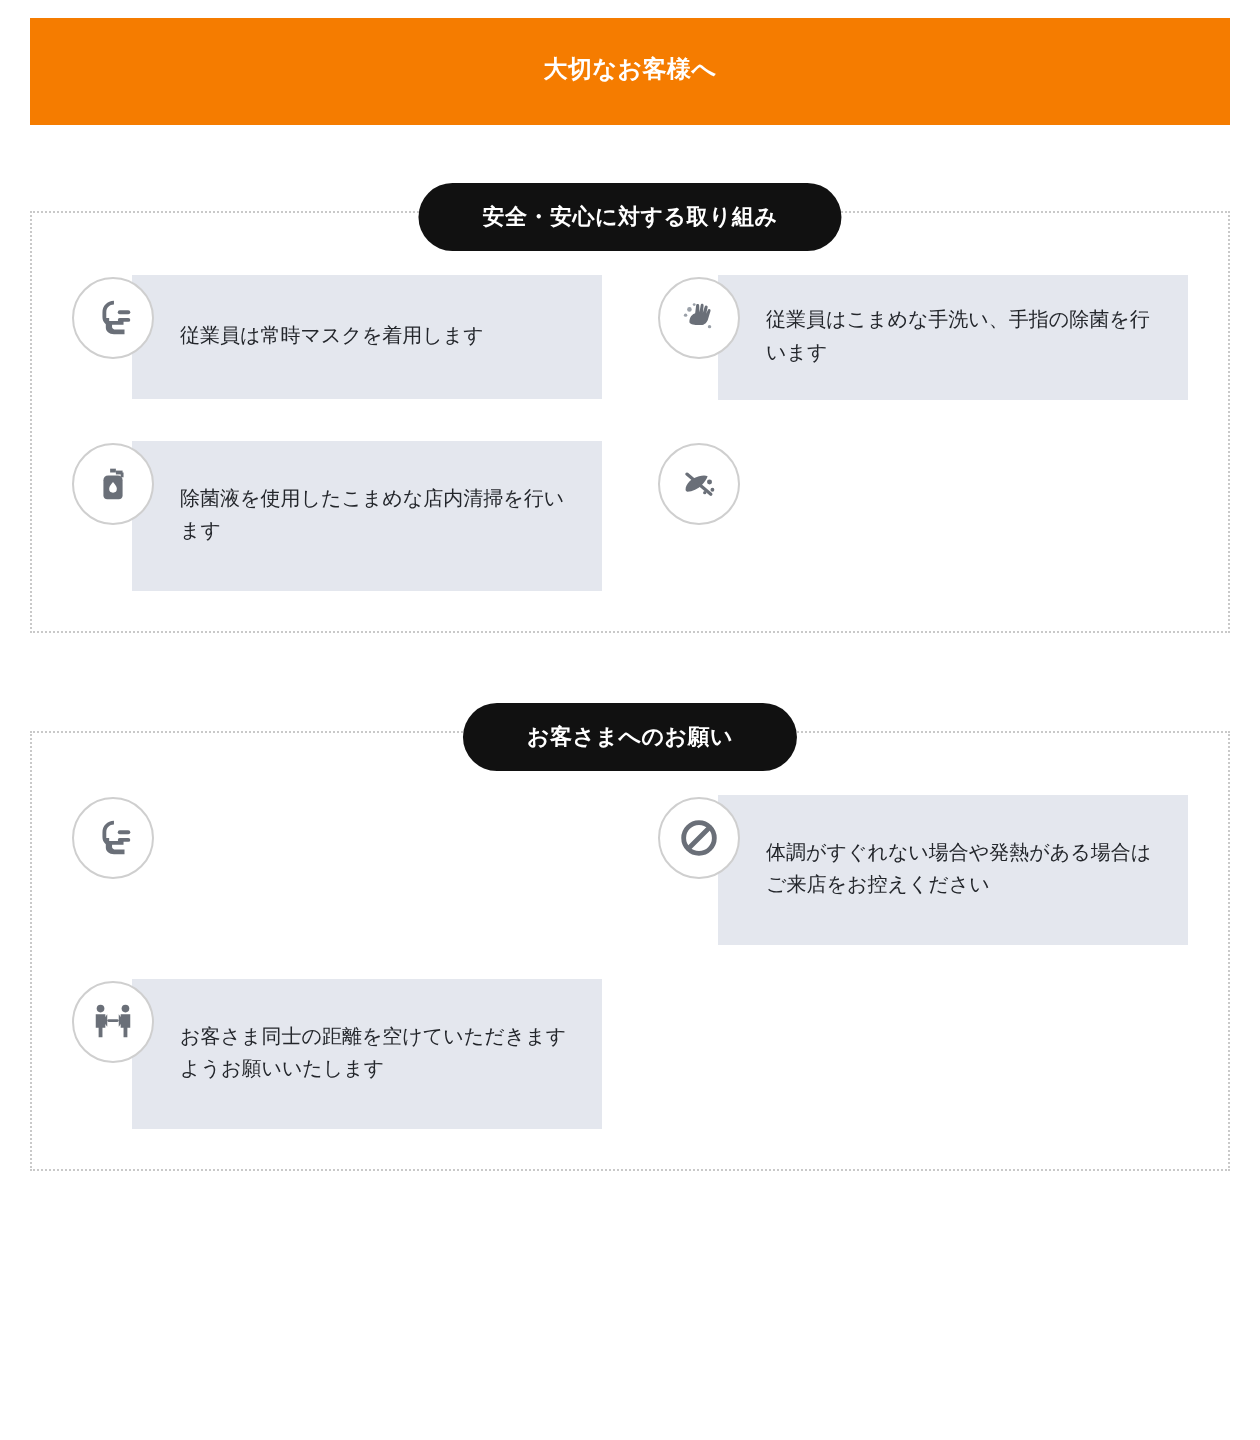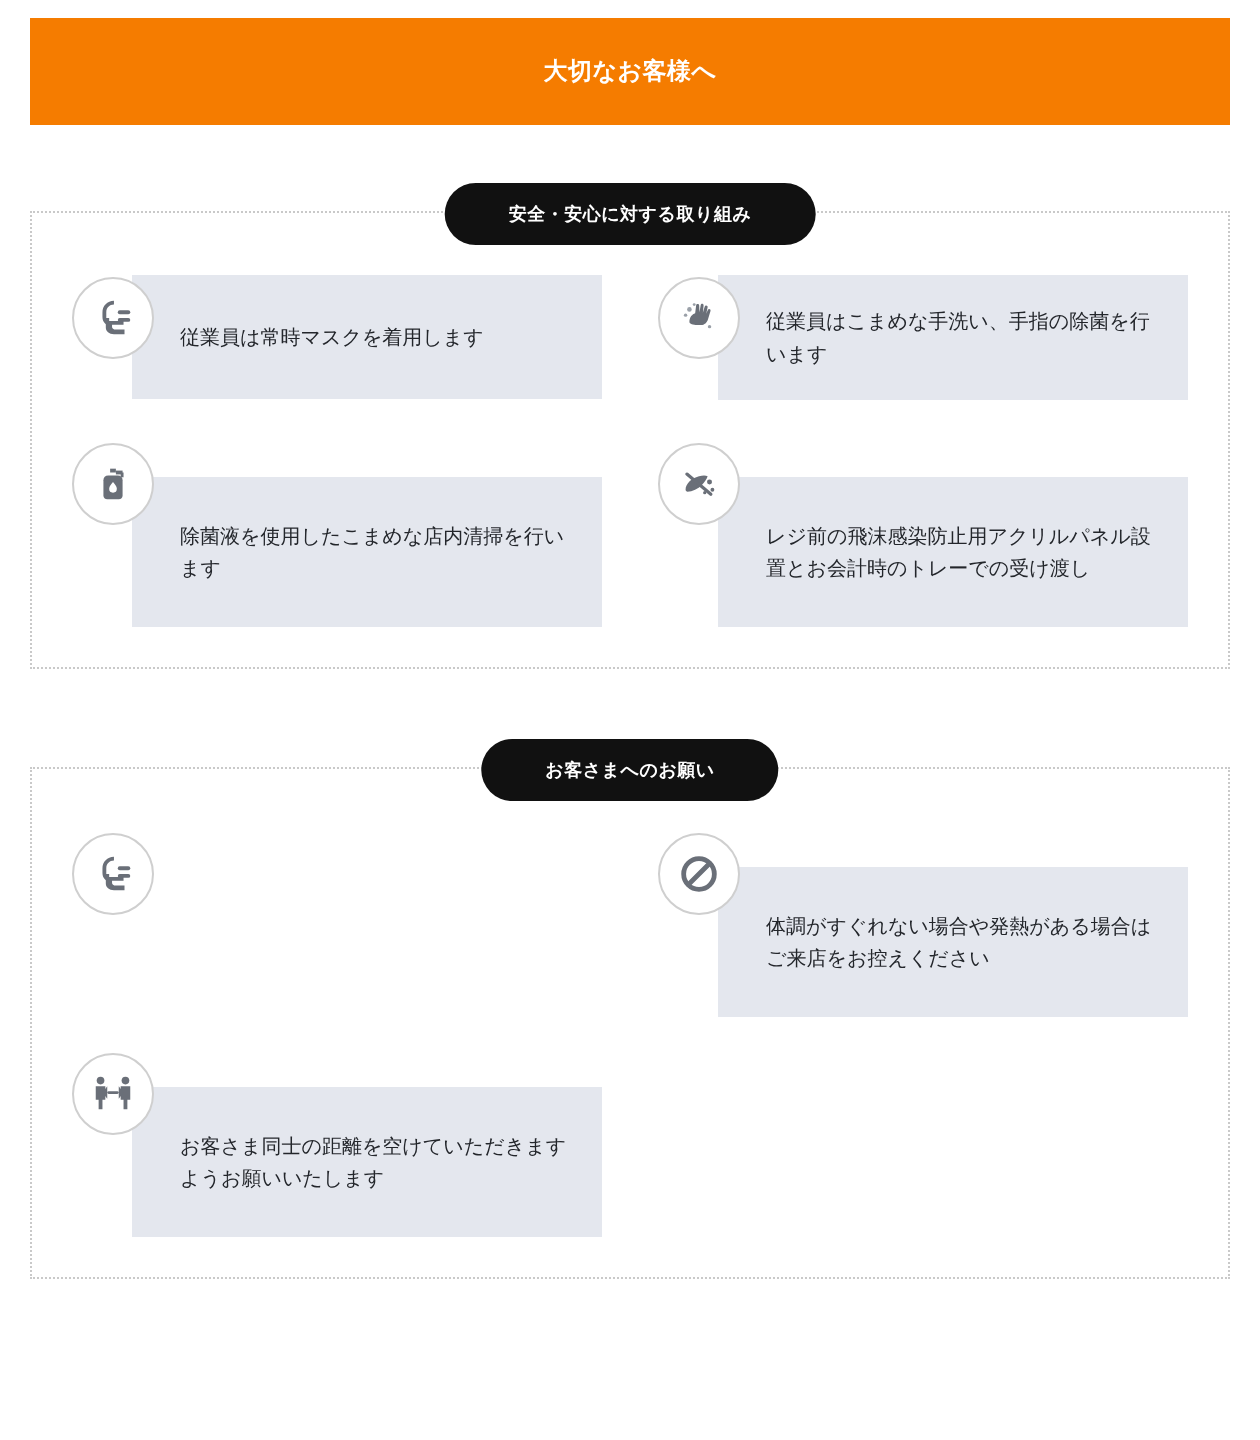--- a/index.html
+++ b/index.html
@@ -11,20 +11,21 @@
     min-height: 1440px;
     background: #ffffff;
     font-family: "Liberation Sans", "DejaVu Sans", sans-serif;
     color: #222222;
     -webkit-font-smoothing: antialiased;
   }
 
   .page {
     width: 1260px;
     position: relative;
+    font-family: Liberation Mono, monospace;
   }
 
   
   .banner {
     margin: 18px 30px 0 30px;
     background: #f57c00;
     color: #ffffff;
     text-align: center;
     padding: 34px 20px 36px 20px;
     box-sizing: border-box;
@@ -51,21 +52,21 @@
     box-sizing: border-box;
   }
 
   .section-title {
     position: absolute;
     top: 0;
     left: 50%;
     transform: translateX(-50%);
     background: #111111;
     color: #ffffff;
-    font-size: 18px;
+    font-size: 22px;
     font-weight: bold;
     border-radius: 36px;
     padding: 19px 64px;
     white-space: nowrap;
     letter-spacing: 0.5px;
     z-index: 2;
   }
 
   .grid {
     display: flex;
@@ -105,21 +106,21 @@
     font-size: 20px;
     line-height: 1.62;
     color: #23262b;
     box-sizing: border-box;
     flex: 1 1 auto;
     min-height: 124px;
     display: flex;
     align-items: center;
     align-self: flex-start;
   }
-  .item-text.tall { min-height: 150px; margin-top: 36px; }
+  .item-text.tall { min-height: 150px; }
 </style>
 </head>
 <body>
 
 <div class="page">
 
   <div class="banner">
     <div class="banner-line">大切なお客様へ</div>
   </div>
 
@@ -170,21 +171,20 @@
         <div class="item">
           <div class="item-icon">
             <svg width="46" height="46" viewBox="0 0 48 48" aria-hidden="true">
               <path d="M10 30c0-6 6-12 14-14 4-1 7-1 9 0-1 3-3 6-6 9-4 4-10 7-15 7-1 0-2-1-2-2z" fill="#6a6f78"></path>
               <circle cx="35" cy="22" r="2.6" fill="#6a6f78"></circle>
               <circle cx="38" cy="30" r="2" fill="#6a6f78"></circle>
               <circle cx="30" cy="33" r="1.7" fill="#6a6f78"></circle>
               <rect x="6" y="22.5" width="36" height="3.4" rx="1.7" transform="rotate(40 24 24)" fill="#6a6f78"></rect>
             </svg>
           </div>
-          <div class="item-text tall">レジ前の飛沫感染防止用アクリルパネル設置とお会計時のトレーでの受け渡し</div>
         </div>
 
       </div>
     </div>
   </div>
 
   <div class="section-spacer-mid"></div>
 
   <div class="section">
     <div class="section-title">お客さまへのお願い</div>

